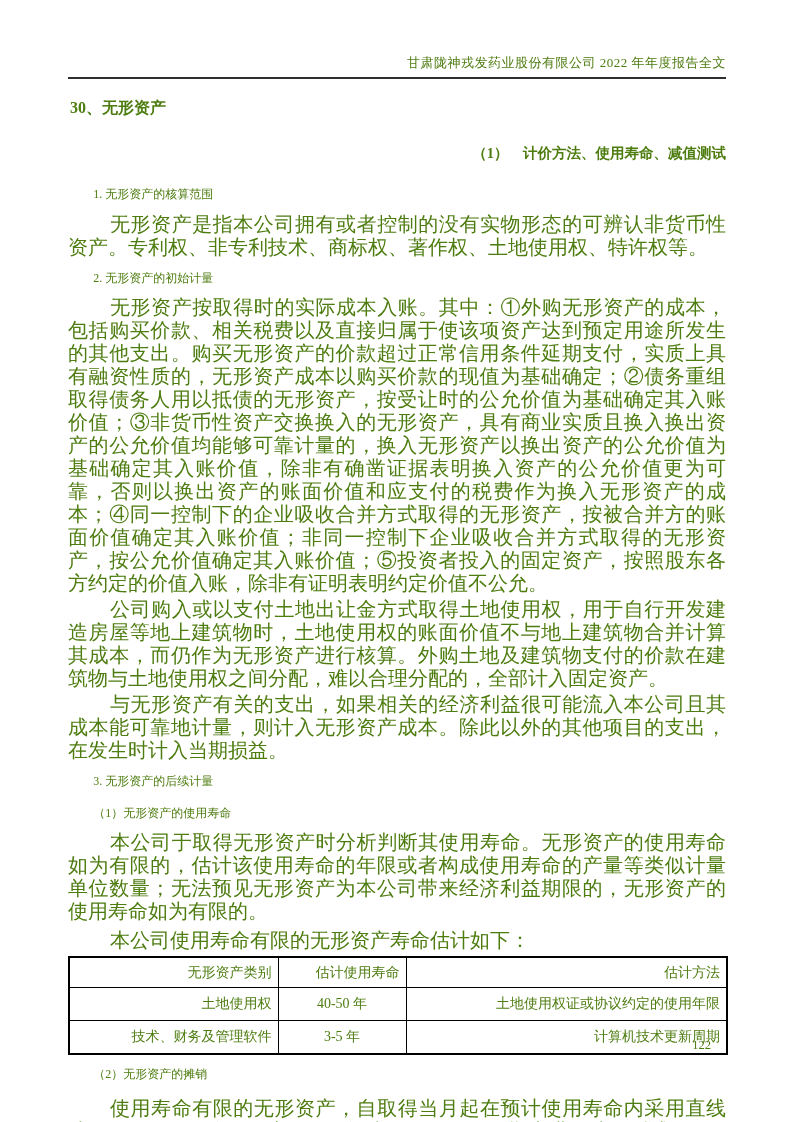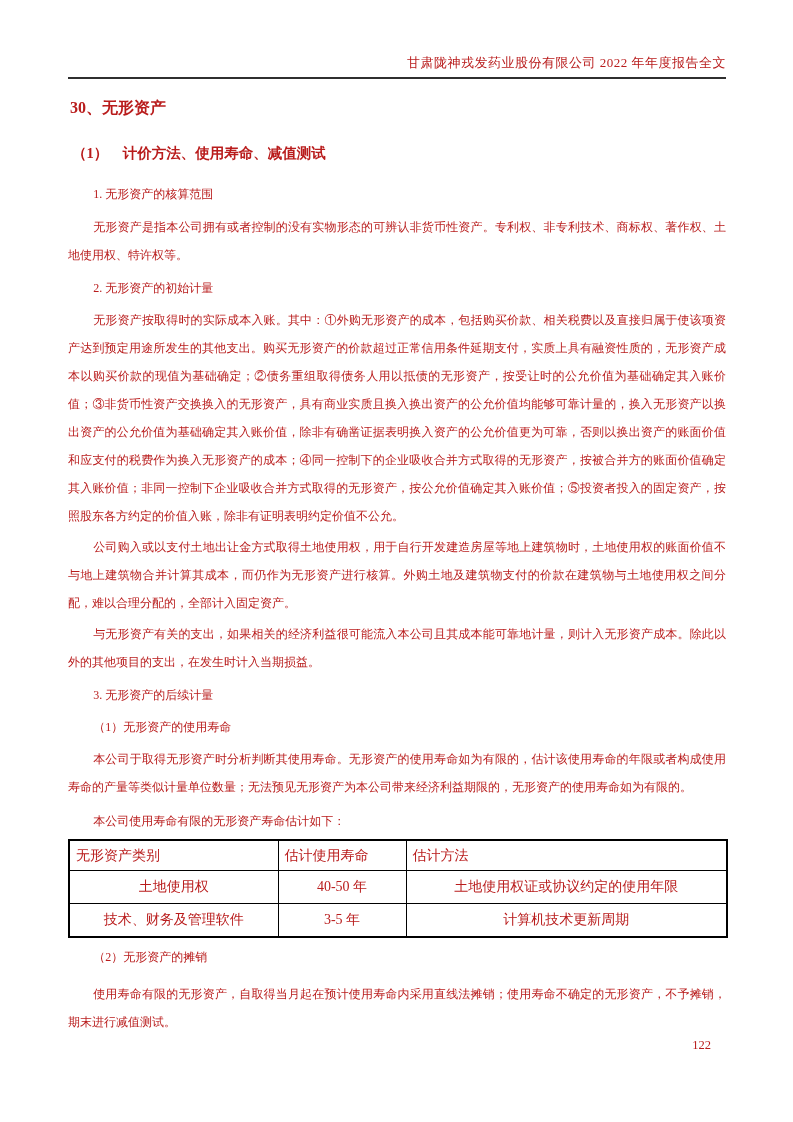--- a/index.html
+++ b/index.html
@@ -6,21 +6,21 @@
     margin: 0;
     padding: 0;
     background: #ffffff;
   }
   .page {
     position: relative;
     width: 793px;
     height: 1122px;
     background: #ffffff;
     font-family: "Liberation Serif", "DejaVu Serif", serif;
-    color: #b91c1c;
+    color: #4d7c0f;
     overflow: hidden;
     text-decoration: underline;
   }
   .content {
     position: absolute;
     left: 68px;
     top: 0;
     width: 658px;
   }
   .doc-header {
@@ -33,34 +33,35 @@
   }
   .section-title {
     margin: 19px 0 0 2px;
     font-size: 16px;
     font-weight: bold;
   }
   .subsection-title {
     margin: 25px 0 0 4px;
     font-size: 14.5px;
     font-weight: bold;
+    text-align: right;
   }
   .sub-head {
     margin: 7px 0 0 0;
     padding-left: 2.1em;
     font-size: 12px;
     line-height: 24.5px;
   }
   .sub-head.first {
     margin-top: 19px;
   }
   .para {
     margin: 6px 0 0 0;
-    font-size: 12px;
-    line-height: 28px;
+    font-size: 20px;
+    line-height: 23px;
     text-align: justify;
     text-indent: 2.1em;
   }
   .para.tight {
     margin-top: 3px;
   }
   .table-intro {
   }
   table.life-table {
     margin-top: 4px;
@@ -73,29 +74,29 @@
   table.life-table td {
     border: 1px solid #000;
     font-size: 14px;
     font-weight: normal;
     padding: 0 6px;
     overflow: hidden;
     white-space: nowrap;
   }
   table.life-table th {
     height: 29px;
-    text-align: left;
+    text-align: right;
   }
   table.life-table td {
     height: 32px;
   }
   col.c1 { width: 209px; }
   col.c2 { width: 128px; }
   col.c3 { width: 321px; }
-  td.cell-left  { text-align: center; padding-left: 9px; }
+  td.cell-left  { text-align: right; padding-left: 9px; }
   td.cell-center { text-align: center; }
   .page-number {
     position: absolute;
     top: 1038px;
     right: 82px;
     font-size: 12.5px;
   }
 </style>
 </head>
 <body>

